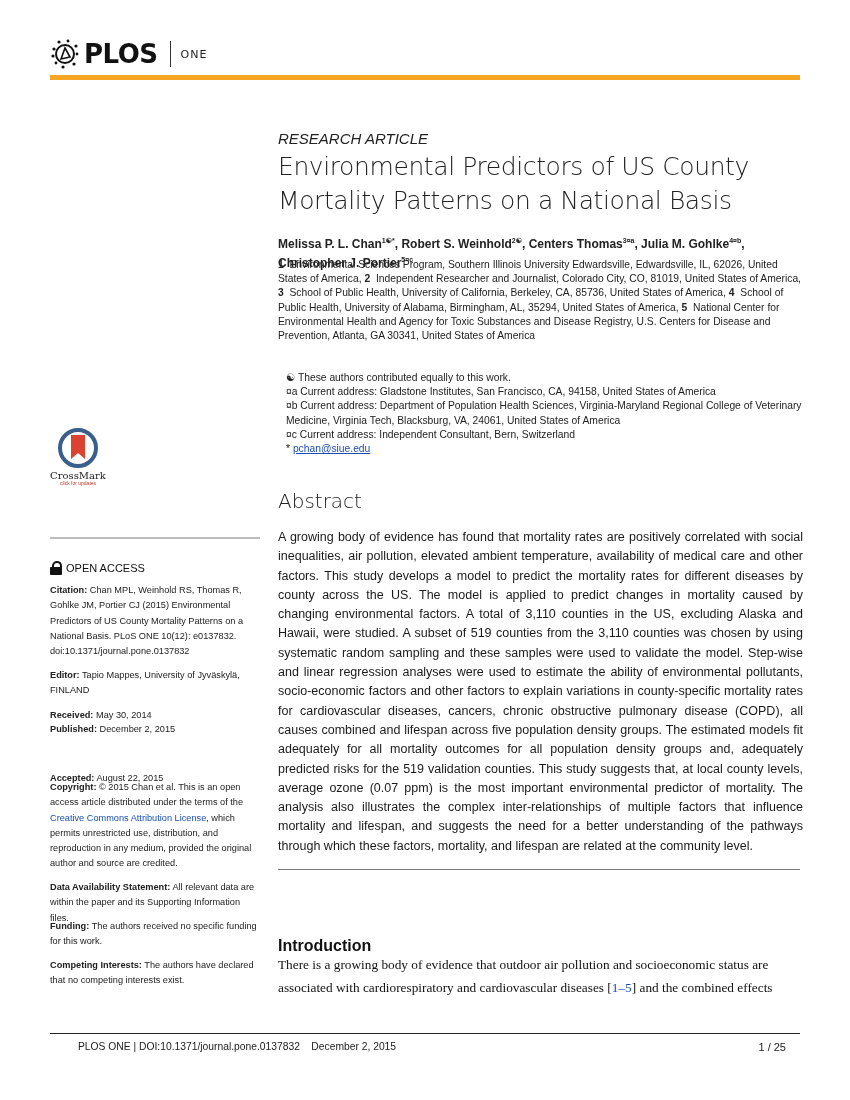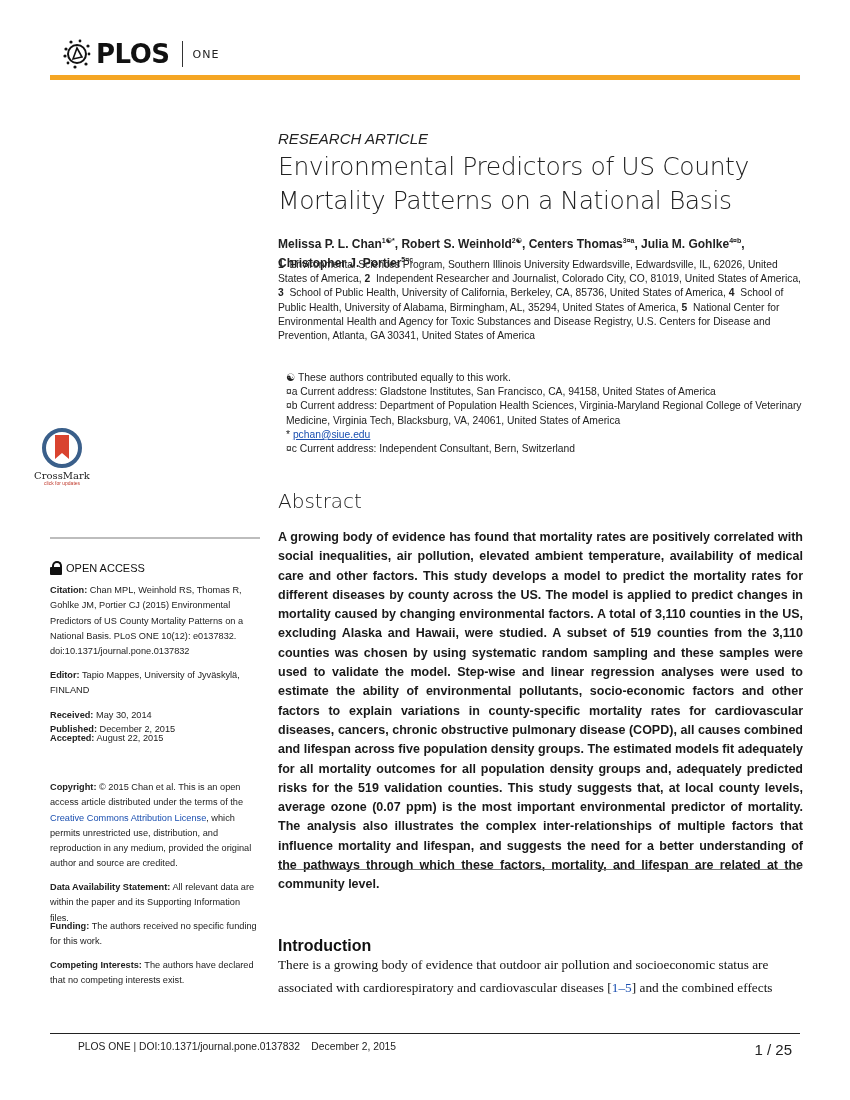--- a/index.html
+++ b/index.html
@@ -2,64 +2,64 @@
 <html><head>
 <meta charset="utf-8">
 <style>
   html, body { margin: 0; padding: 0; }
   body {
     width: 850px; height: 1100px; background: #ffffff; position: relative; overflow: hidden;
     font-family: "Liberation Sans", sans-serif; color: #1a1a1a;
   }
   .abs { position: absolute; }
   
-  .logo { left: 62px; top: 38px; height: 32px; display: flex; align-items: center; justify-content: center; }
+  .logo { left: 50px; top: 38px; height: 32px; display: flex; align-items: center; justify-content: center; }
   .logo-mark { width: 30px; height: 30px; position: relative; }
   .logo-text { font-family: "DejaVu Sans", sans-serif; font-weight: bold; font-size: 26px; letter-spacing: -0.5px; color: #111; margin-left: 4px; }
   .logo-sep { width: 1px; height: 26px; background: #333; margin: 0 10px 0 12px; }
   .logo-one { font-family: "DejaVu Sans", sans-serif; font-size: 11px; letter-spacing: 1px; color: #222; }
   .orange-bar { left: 50px; top: 75px; width: 750px; height: 5px; background: #f5a623; }
 
   
   .article-type { left: 278px; top: 130px; font-size: 15px; color: #222; font-style: italic; }
   .title { left: 278px; top: 150px; width: 530px; font-family: "DejaVu Sans", sans-serif; font-weight: 300; font-size: 25px; line-height: 34px; color: #222; letter-spacing: -0.4px; }
   .authors { left: 278px; top: 233px; width: 530px; font-size: 12px; font-weight: bold; line-height: 16px; color: #222; }
   .authors sup { font-size: 7px; font-weight: bold; }
   .affils { left: 278px; top: 258px; width: 530px; font-size: 10.3px; line-height: 14.2px; color: #222; }
   .affils b { font-weight: bold; }
   .notes { left: 278px; top: 371px; width: 530px; font-size: 10.3px; line-height: 14.2px; color: #222; margin-left: 8px; }
   .notes a { color: #1a4fb0; text-decoration: underline; }
 
   
-  .crossmark { left: 32px; top: 428px; width: 60px; text-align: center; }
+  .crossmark { left: 48px; top: 428px; width: 60px; text-align: center; }
   .cm-circle { width: 40px; height: 40px; margin: 0 auto; border: 4px solid #3a5f8a; border-radius: 50%; box-sizing: border-box; position: relative; background: #fff; }
   .cm-flag { position: absolute; left: 9px; top: 3px; width: 14px; height: 24px; background: #d9432f; clip-path: polygon(0 0,100% 0,100% 100%,50% 75%,0 100%); }
   .cm-text { font-family: "DejaVu Serif", serif; font-size: 10px; color: #222; margin-top: 2px; }
   .cm-sub { font-size: 5px; color: #c0392b; margin-top: -1px; }
   .side-rule { left: 50px; top: 537px; width: 210px; height: 2px; background: #bdbdbd; }
   .open-access { left: 50px; top: 561px; font-size: 11px; display: flex; align-items: center; color: #111; }
   .lock { width: 12px; height: 14px; position: relative; margin-right: 4px; }
   .lock .shackle { position: absolute; left: 2px; top: 0; width: 6px; height: 6px; border: 2px solid #111; border-bottom: none; border-radius: 5px 5px 0 0; }
   .lock .body { position: absolute; left: 0; top: 6px; width: 12px; height: 8px; background: #111; border-radius: 1px; }
   .side-block { left: 50px; width: 210px; font-size: 9.2px; line-height: 15.3px; color: #222; }
   .side-block b { font-weight: bold; }
   .side-block a { color: #1a4fb0; text-decoration: none; }
 
   
   .abstract-h { left: 278px; top: 489px; font-family: "DejaVu Sans", sans-serif; font-weight: 300; font-size: 20px; color: #222; }
-  .abstract-body { left: 278px; top: 528px; width: 525px; font-size: 12.5px; line-height: 19.3px; color: #1a1a1a; text-align: justify; font-weight: bold; }
+  .abstract-body { left: 278px; top: 528px; width: 525px; font-size: 12.5px; line-height: 19.3px; color: #1a1a1a; text-align: justify; }
   .abs-rule { left: 278px; top: 869px; width: 522px; height: 1px; background: #777; }
   .intro-h { left: 278px; top: 928px; font-size: 16px; font-weight: bold; color: #111; margin-top: 9px; }
   .intro-body { left: 278px; top: 953px; width: 525px; font-family: "Liberation Serif", serif; font-size: 13.3px; line-height: 23px; color: #111; }
   .intro-body a { color: #1a4fb0; text-decoration: none; }
 
   
   .foot-rule { left: 50px; top: 1033px; width: 750px; height: 1px; background: #222; }
   .foot-left { left: 50px; top: 1041px; font-size: 10.3px; color: #222; }
-  .foot-right { right: 58px; top: 1041px; font-size: 15px; color: #222; }
+  .foot-right { right: 64px; top: 1041px; font-size: 11px; color: #222; }
 </style>
 </head>
 <body>
 
 <div class="abs logo">
   <div class="logo-mark">
     <svg width="30" height="30" viewBox="0 0 30 30">
       <circle cx="15" cy="15" r="9" fill="none" stroke="#111" stroke-width="2"></circle>
       <path d="M11 20 L15 9 L20 18 Z" fill="none" stroke="#111" stroke-width="1.6"></path>
       <circle cx="4" cy="10" r="1.6" fill="#111"></circle>
@@ -94,22 +94,22 @@
   <b>2</b>&nbsp; <span>Independent Researcher and Journalist, Colorado City, CO, 81019, United States of America,</span>
   <b>3</b>&nbsp; <span>School of Public Health, University of California, Berkeley, CA, 85736, United States of America,</span>
   <b>4</b>&nbsp; <span>School of Public Health, University of Alabama, Birmingham, AL, 35294, United States of America,</span>
   <b>5</b>&nbsp; <span>National Center for Environmental Health and Agency for Toxic Substances and Disease Registry, U.S. Centers for Disease and Prevention, Atlanta, GA 30341, United States of America</span>
 </div>
 
 <div class="abs notes">
   <div>☯ These authors contributed equally to this work.</div>
   <div>¤a  Current address: Gladstone Institutes, San Francisco, CA, 94158, United States of America</div>
   <div>¤b  Current address: Department of Population Health Sciences, Virginia-Maryland Regional College of Veterinary Medicine, Virginia Tech, Blacksburg, VA, 24061, United States of America</div>
+  <div>¤c  Current address: Independent Consultant, Bern, Switzerland</div>
   <div><span>* </span><a>pchan@siue.edu</a></div>
-  <div>¤c  Current address: Independent Consultant, Bern, Switzerland</div>
 </div>
 
 <div class="abs crossmark">
   <div class="cm-circle">
       <div class="cm-flag"></div>
     </div>
   <div class="cm-text">CrossMark</div>
   <div class="cm-sub">click for updates</div>
 </div>
 <div class="abs side-rule"></div>
@@ -123,21 +123,21 @@
 
 <div class="abs side-block" style="top:583px;">
   <b>Citation:</b> <span>Chan MPL, Weinhold RS, Thomas R, Gohlke JM, Portier CJ (2015) Environmental Predictors of US County Mortality Patterns on a National Basis. PLoS ONE 10(12): e0137832. doi:10.1371/journal.pone.0137832</span>
 </div>
 <div class="abs side-block" style="top:668px;">
   <b>Editor:</b> <span>Tapio Mappes, University of Jyväskylä, FINLAND</span>
 </div>
 <div class="abs side-block" style="top:708px;">
   <b>Received:</b> <span>May 30, 2014</span>
 </div>
-<div class="abs side-block" style="top:731px;">
+<div class="abs side-block" style="top:771px;">
   <b>Accepted:</b> <span>August 22, 2015</span>
 </div>
 <div class="abs side-block" style="top:722px;">
   <b>Published:</b> <span>December 2, 2015</span>
 </div>
 <div class="abs side-block" style="top:780px;">
   <b>Copyright:</b> <span>© 2015 Chan et al. This is an open access article distributed under the terms of the </span><a>Creative Commons Attribution License</a><span>, which permits unrestricted use, distribution, and reproduction in any medium, provided the original author and source are credited.</span>
 </div>
 <div class="abs side-block" style="top:880px;">
   <b>Data Availability Statement:</b> <span>All relevant data are within the paper and its Supporting Information files.</span>

